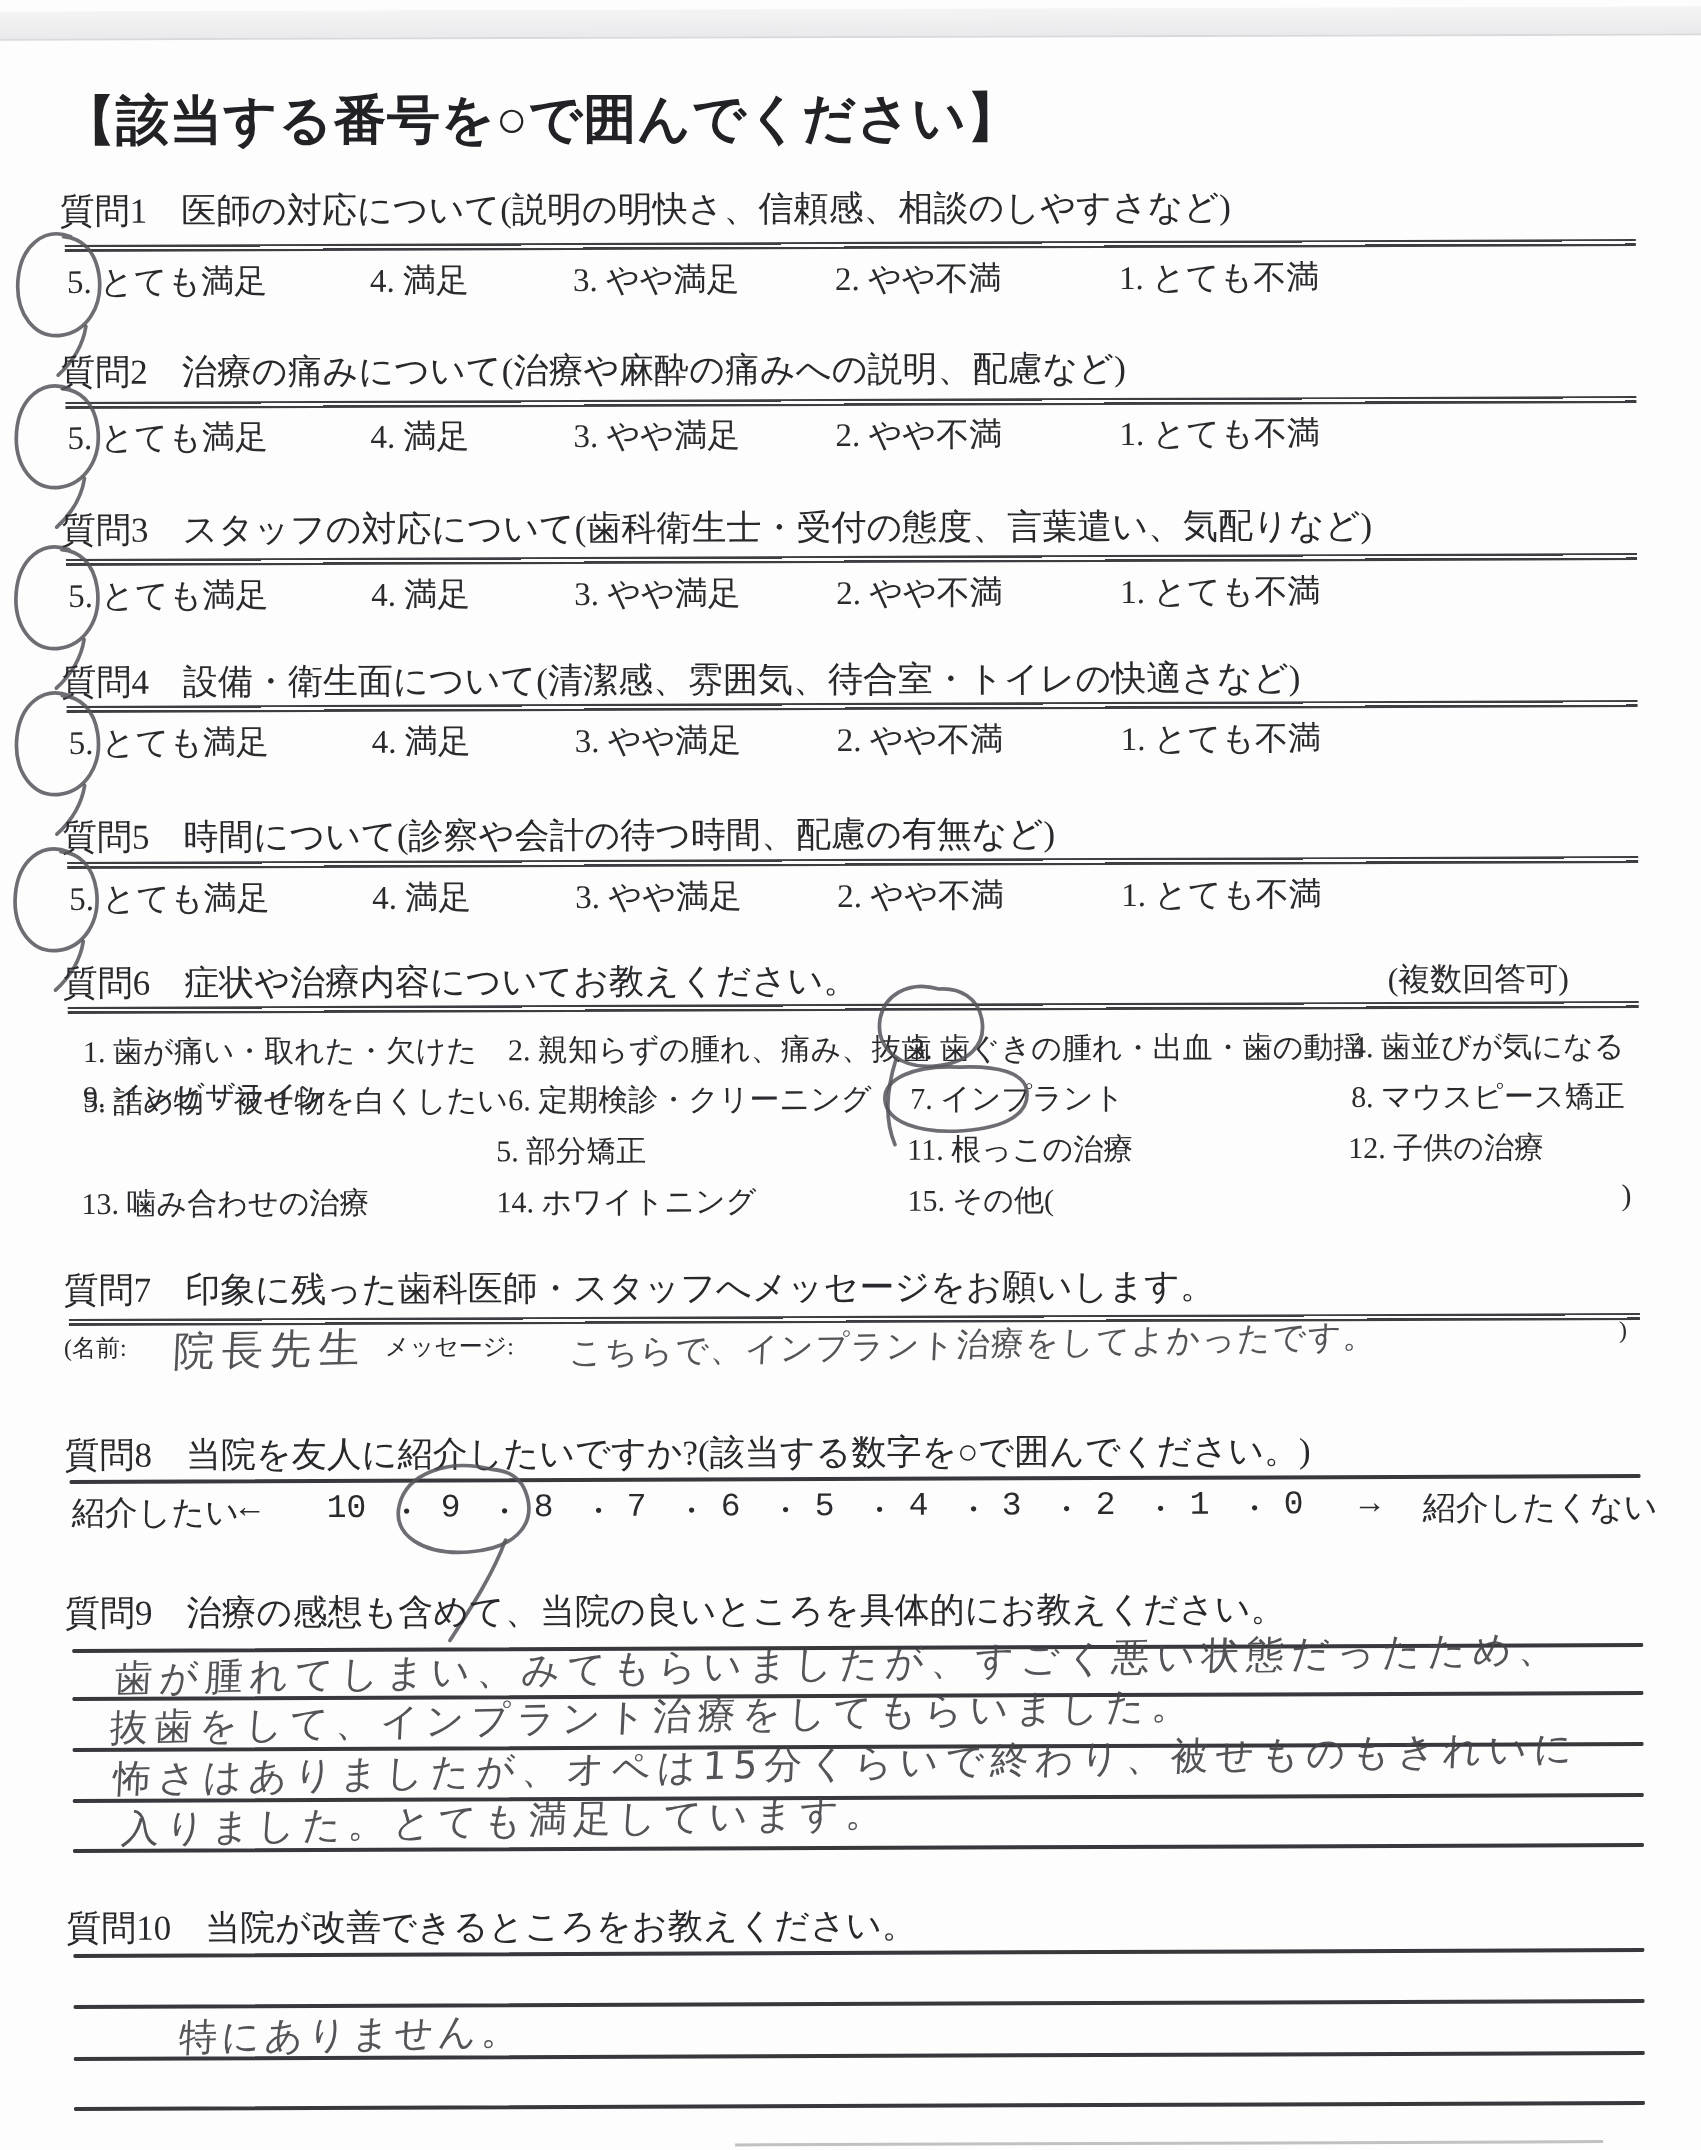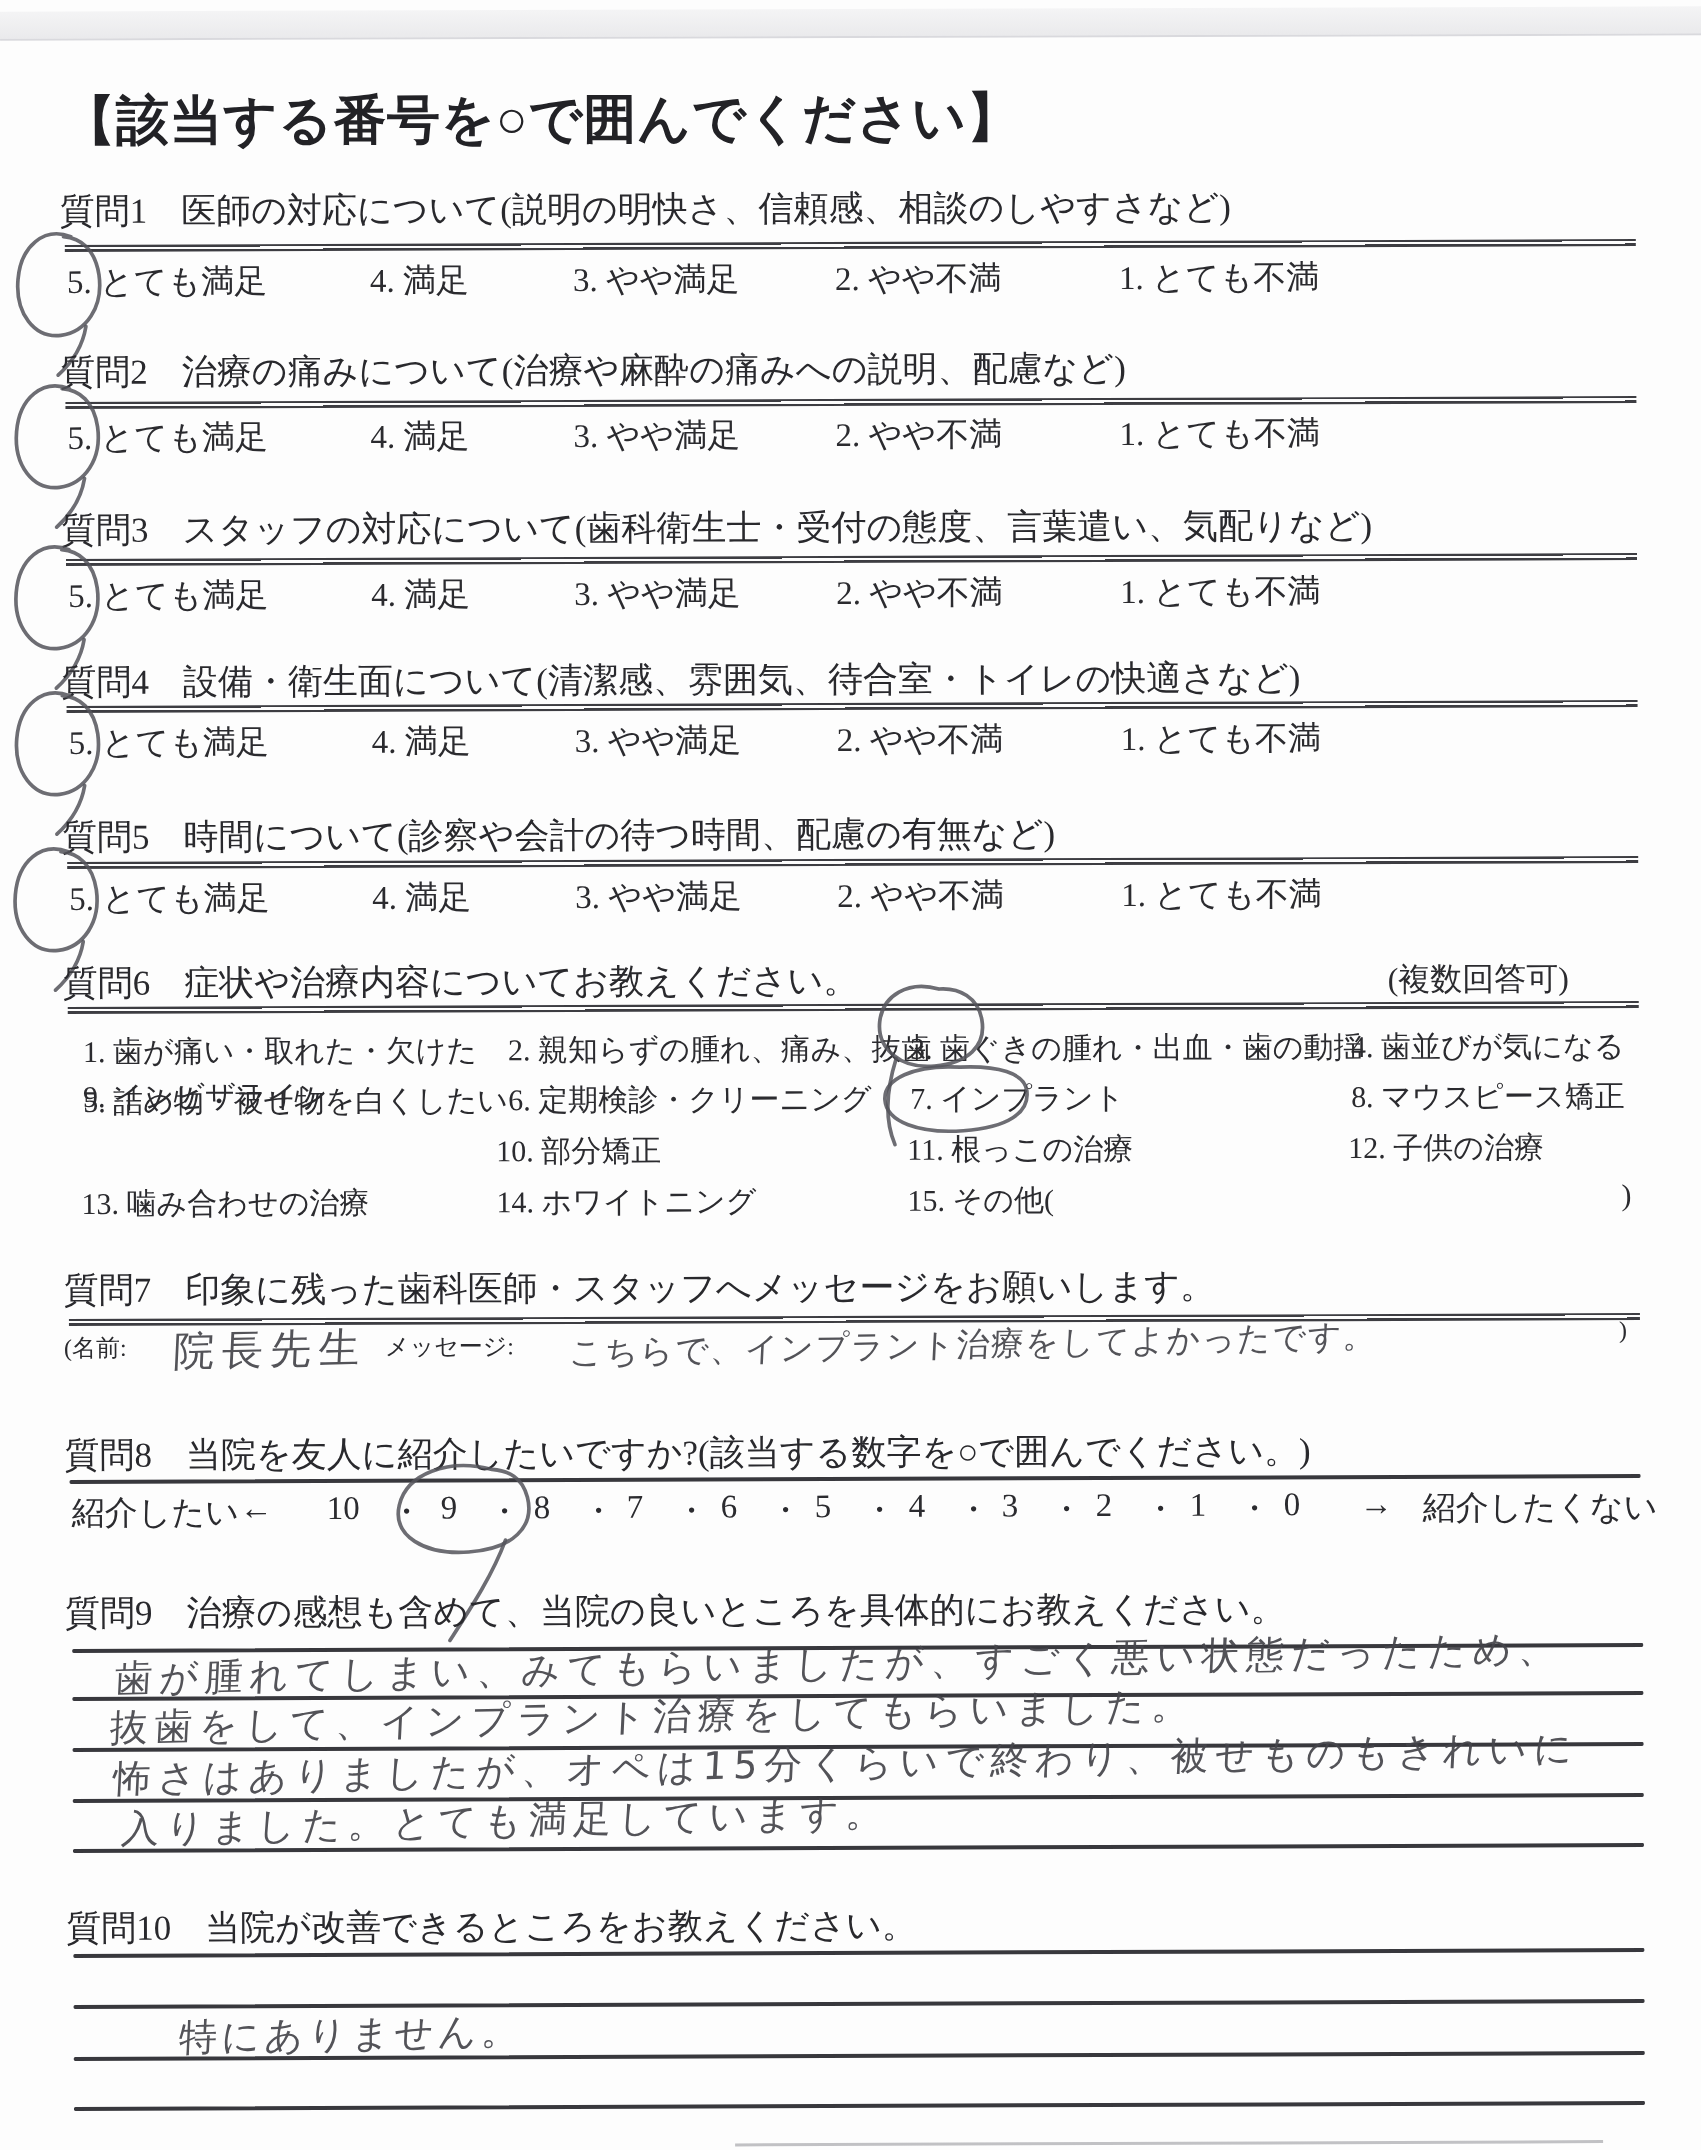--- a/index.html
+++ b/index.html
@@ -34,21 +34,21 @@
   .q6-note{font-size:32px; white-space:nowrap;}
   .printed{font-size:24px; white-space:nowrap;}
   .hw{
     font-family:"DejaVu Sans",sans-serif; color:#45454b; white-space:nowrap;
     transform:rotate(-1deg) skewX(-4deg); transform-origin:left bottom; opacity:.92;
   }
   .hw-name{font-size:41px; letter-spacing:7.4px;}
   .hw-msg{font-size:33px; letter-spacing:1.5px;}
   .hw-line{font-size:38px; letter-spacing:6.6px;}
   .hw-short{font-size:38px; letter-spacing:4.4px;}
-  .scale-el{position:absolute; font-size:33px; white-space:nowrap;}
+  .scale-el{position:absolute; font-size:33px; white-space:nowrap;font-family:Liberation Mono, monospace;}
   .pen path{fill:none; stroke:#54545b; stroke-width:5; stroke-linecap:round; opacity:.85;}
   .faint-line{height:3px; background:#909095; opacity:.55;}
 </style>
 </head>
 <body>
 
 <div class="page">
   <div class="scan-band"></div>
   <div class="content">
 
@@ -155,21 +155,21 @@
       <span class="q6-item" style="left:508px;  top:1029px">2. 親知らずの腫れ、痛み、抜歯</span>
       <span class="q6-item" style="left:910px; top:1029px">3. 歯ぐきの腫れ・出血・歯の動揺</span>
       <span class="q6-item" style="left:1351px; top:1029px">4. 歯並びが気になる</span>
 
       <span class="q6-item" style="left:83px;  top:1079px">5. 詰め物・被せ物を白くしたい</span>
       <span class="q6-item" style="left:508px;  top:1079px">6. 定期検診・クリーニング</span>
       <span class="q6-item" style="left:910px; top:1079px">7. インプラント</span>
       <span class="q6-item" style="left:1351px; top:1079px">8. マウスピース矯正</span>
 
       <span class="q6-item" style="left:83px;  top:1074px">9. インビザライン</span>
-      <span class="q6-item" style="left:496px;  top:1130px">10. 部分矯正</span>
+      <span class="q6-item" style="left:496px;  top:1130px">5. 部分矯正</span>
       <span class="q6-item" style="left:907px; top:1130px">11. 根っこの治療</span>
       <span class="q6-item" style="left:1348px; top:1130px">12. 子供の治療</span>
 
       <span class="q6-item" style="left:81px;  top:1181px">13. 噛み合わせの治療</span>
       <span class="q6-item" style="left:496px;  top:1181px">14. ホワイトニング</span>
       <span class="q6-item" style="left:907px; top:1181px">15. その他(</span>
       <span class="q6-item" style="left:1621px; top:1181px">)</span>
 
       <svg class="abs pen" style="left:868px; top:976px" width="126" height="174" viewBox="0 0 170 235">
         <path d="M 96 18 C 55 6 20 26 16 62 C 12 98 44 126 90 122 C 134 118 160 96 154 60 C 149 30 124 16 96 18"></path>

